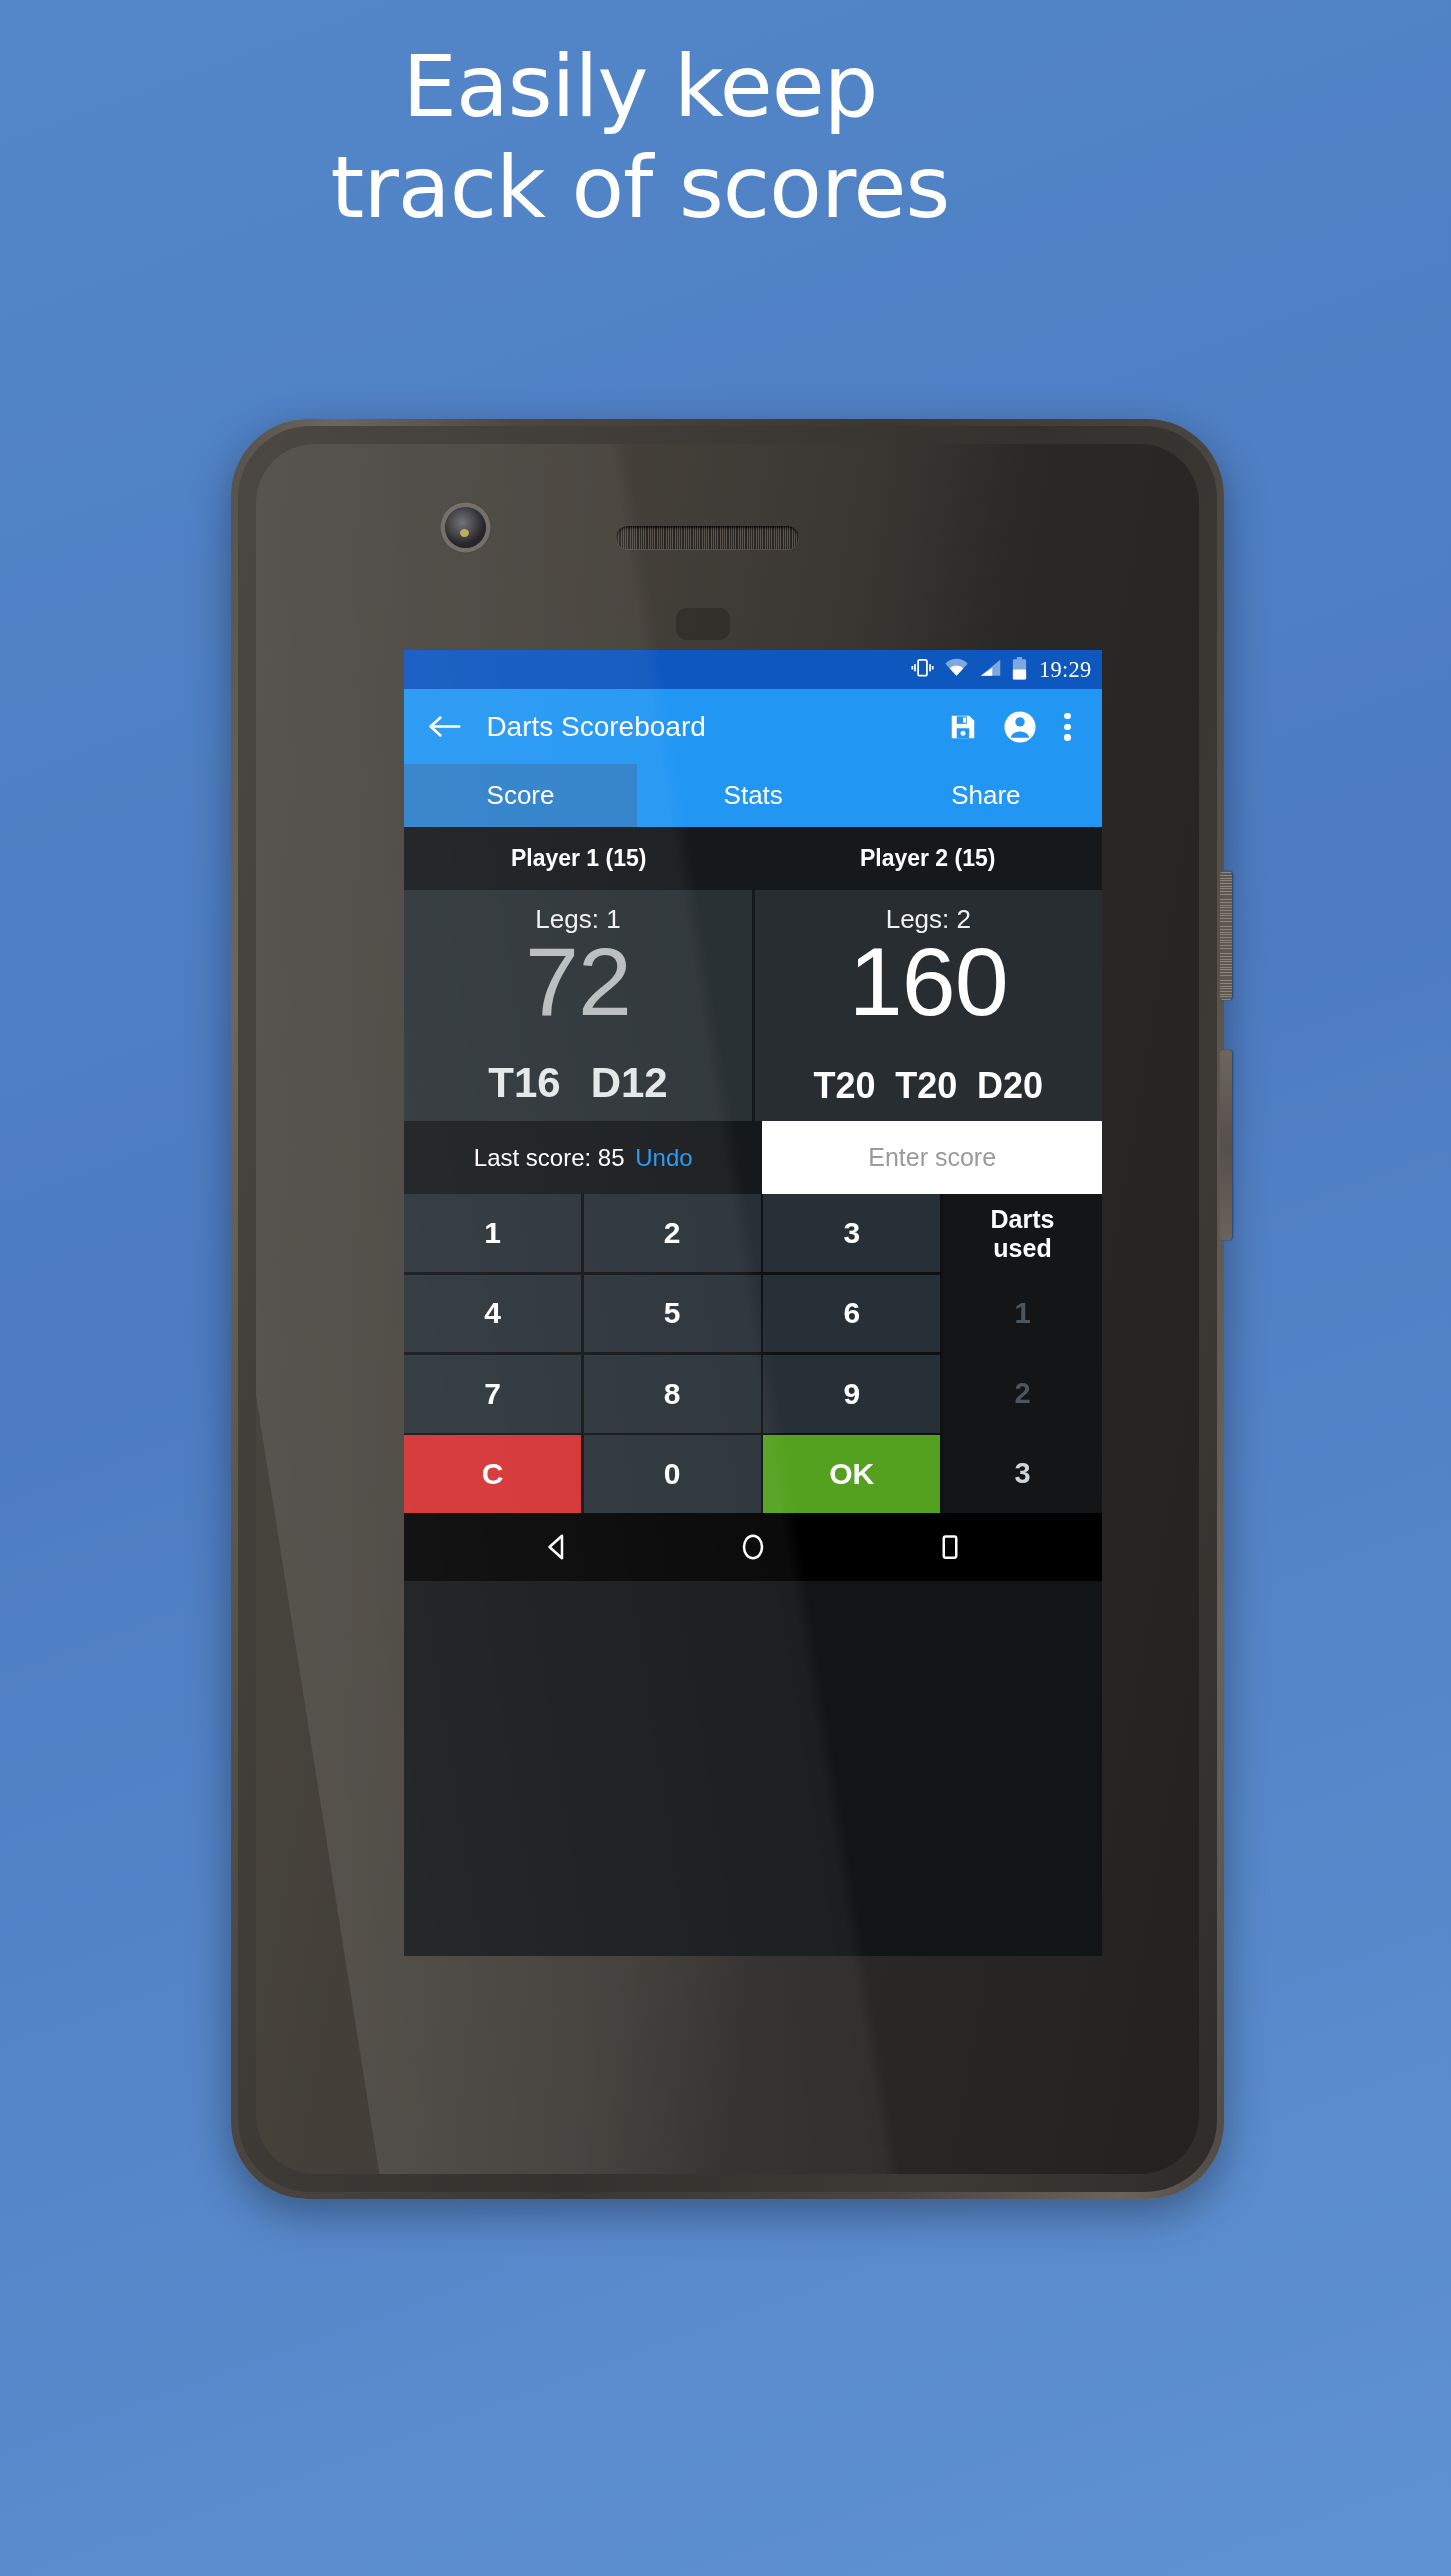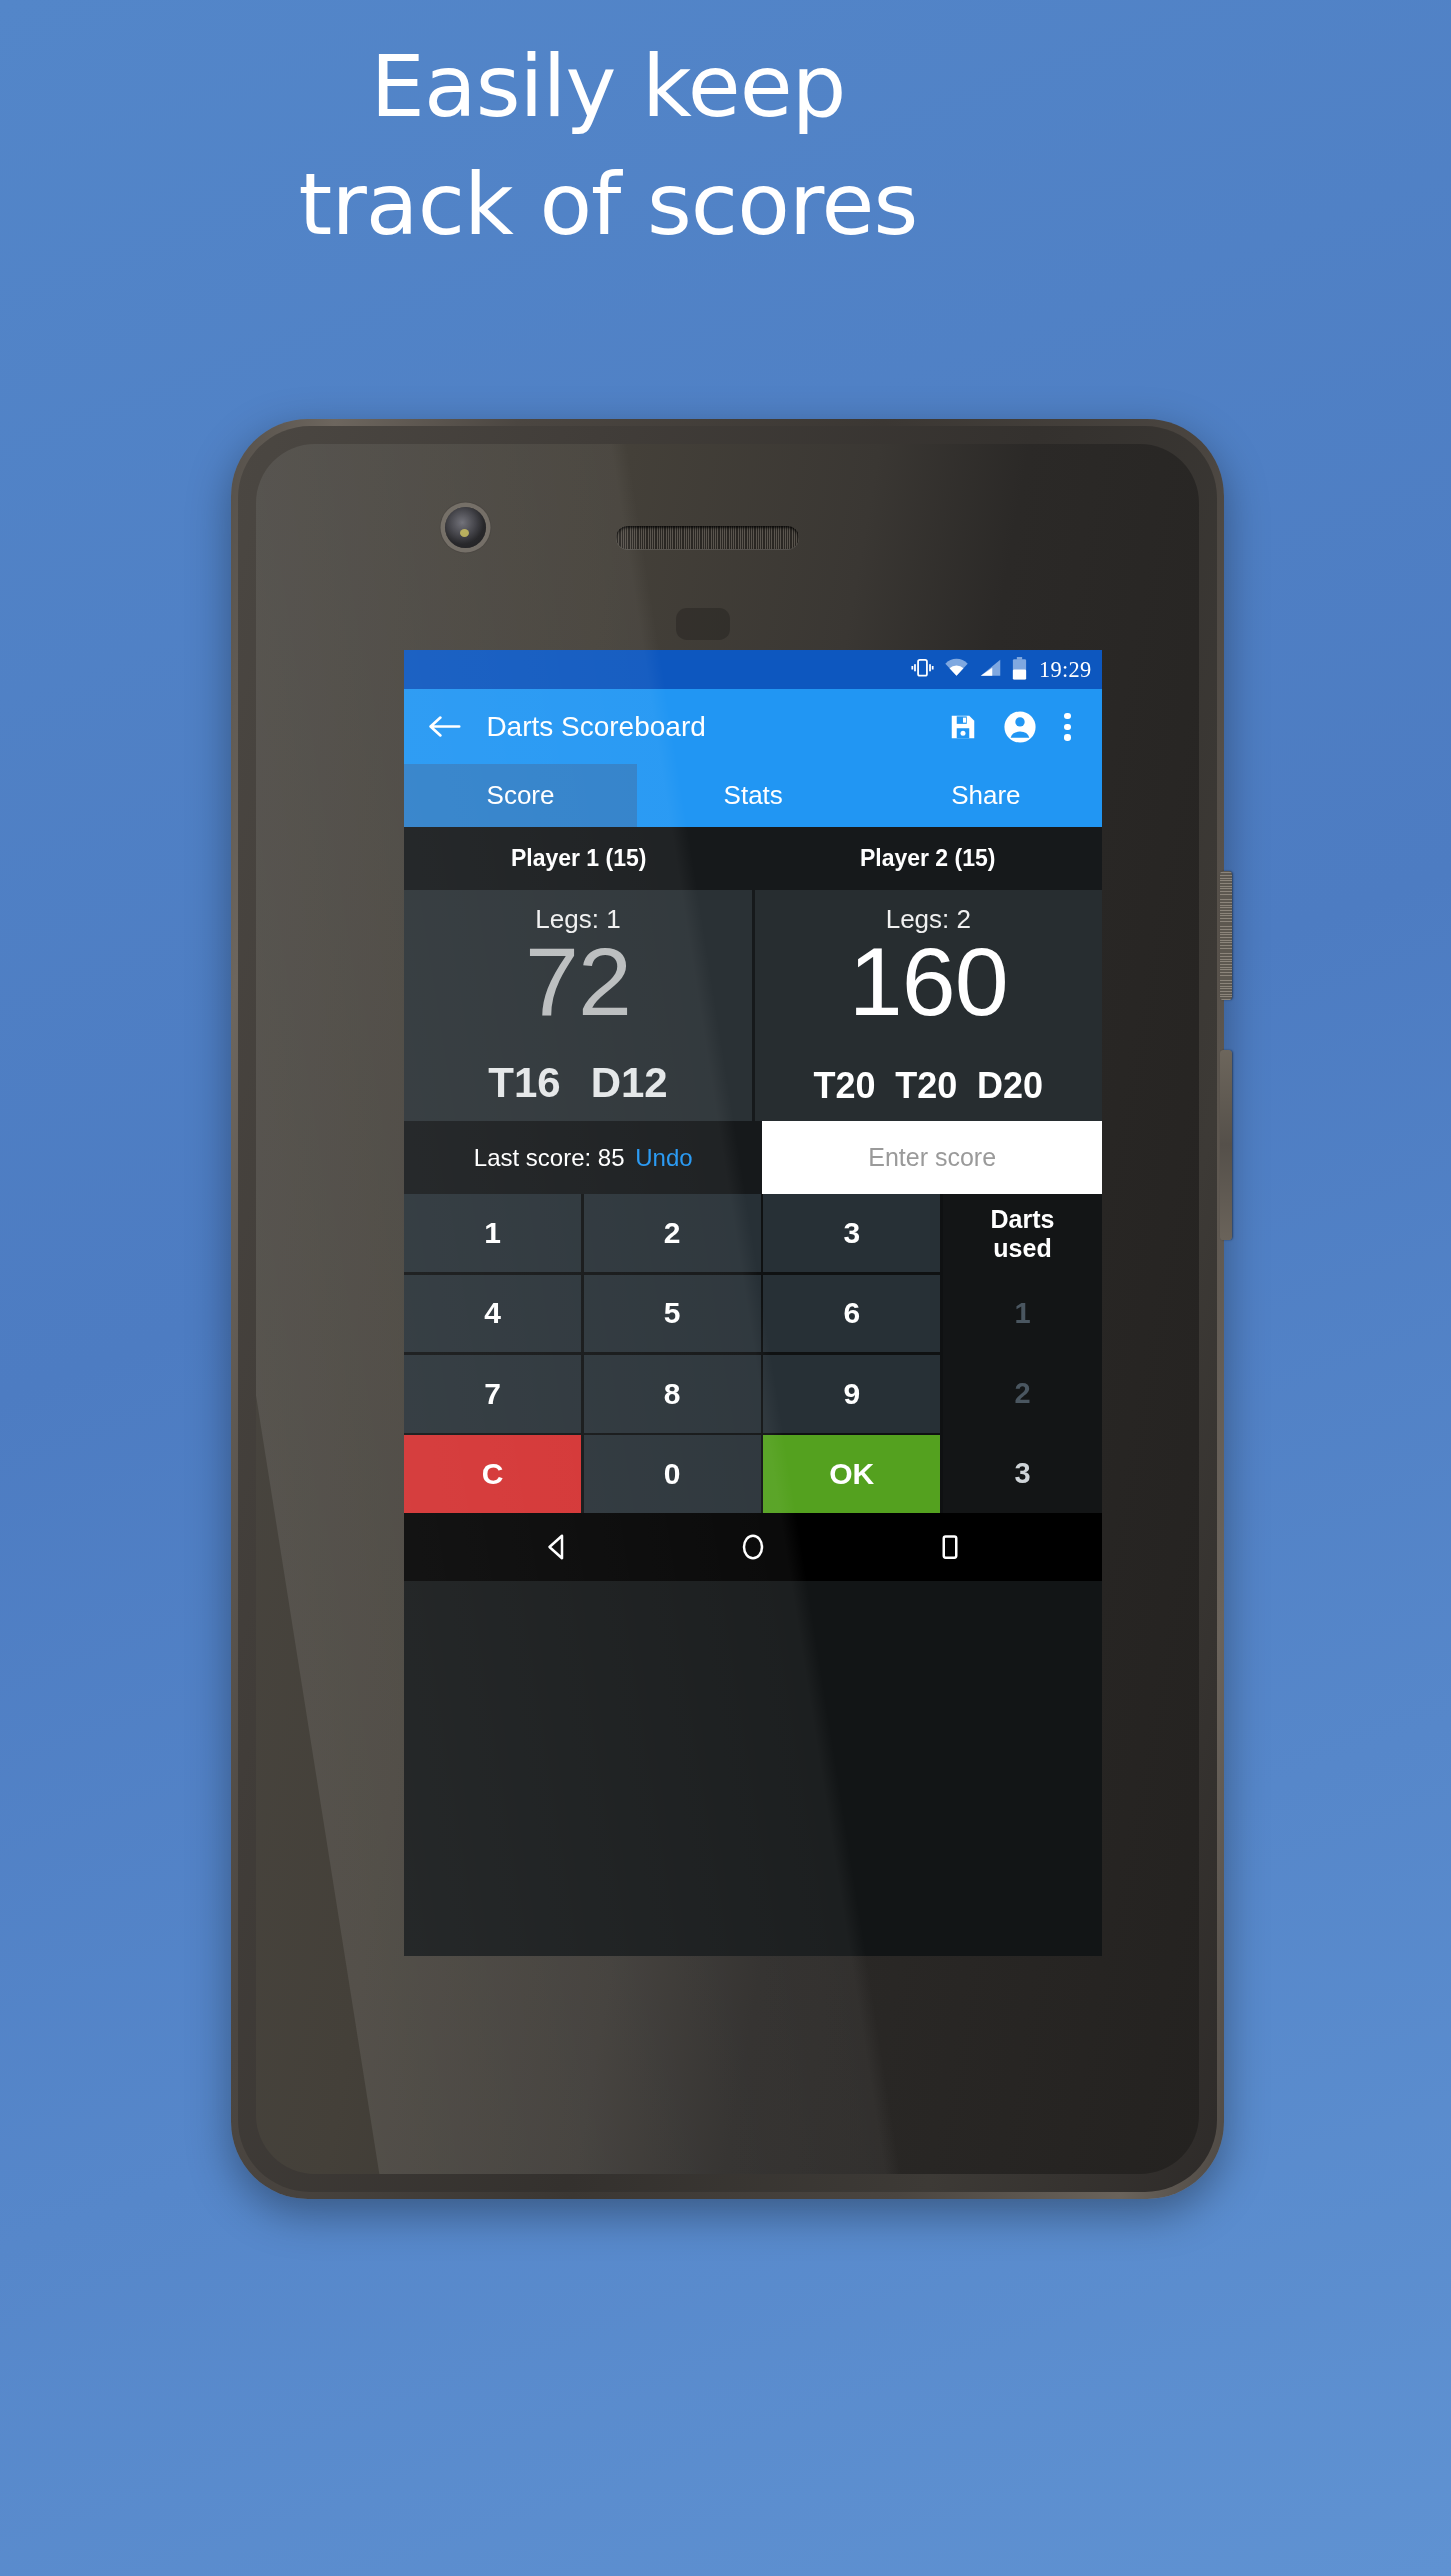--- a/index.html
+++ b/index.html
@@ -29,23 +29,24 @@
     left: 0;
     top: 43px;
     width: 1216px;
     text-align: center;
     color: #ffffff;
     font-family: "DejaVu Sans", sans-serif;
     font-weight: 400;
     font-size: 86px;
     line-height: 1.0;
     letter-spacing: -0.9px;
+    padding-left: 32px;
   }
   #headline .ln { display: block; }
-  #headline .ln2 { margin-top: 32px; }
+  #headline .ln2 { margin-top: 15px; }
 
   
   #phone {
     position: absolute;
     left: 231px;
     top: 419px;
     width: 993px;
     height: 1780px;
   }
 

